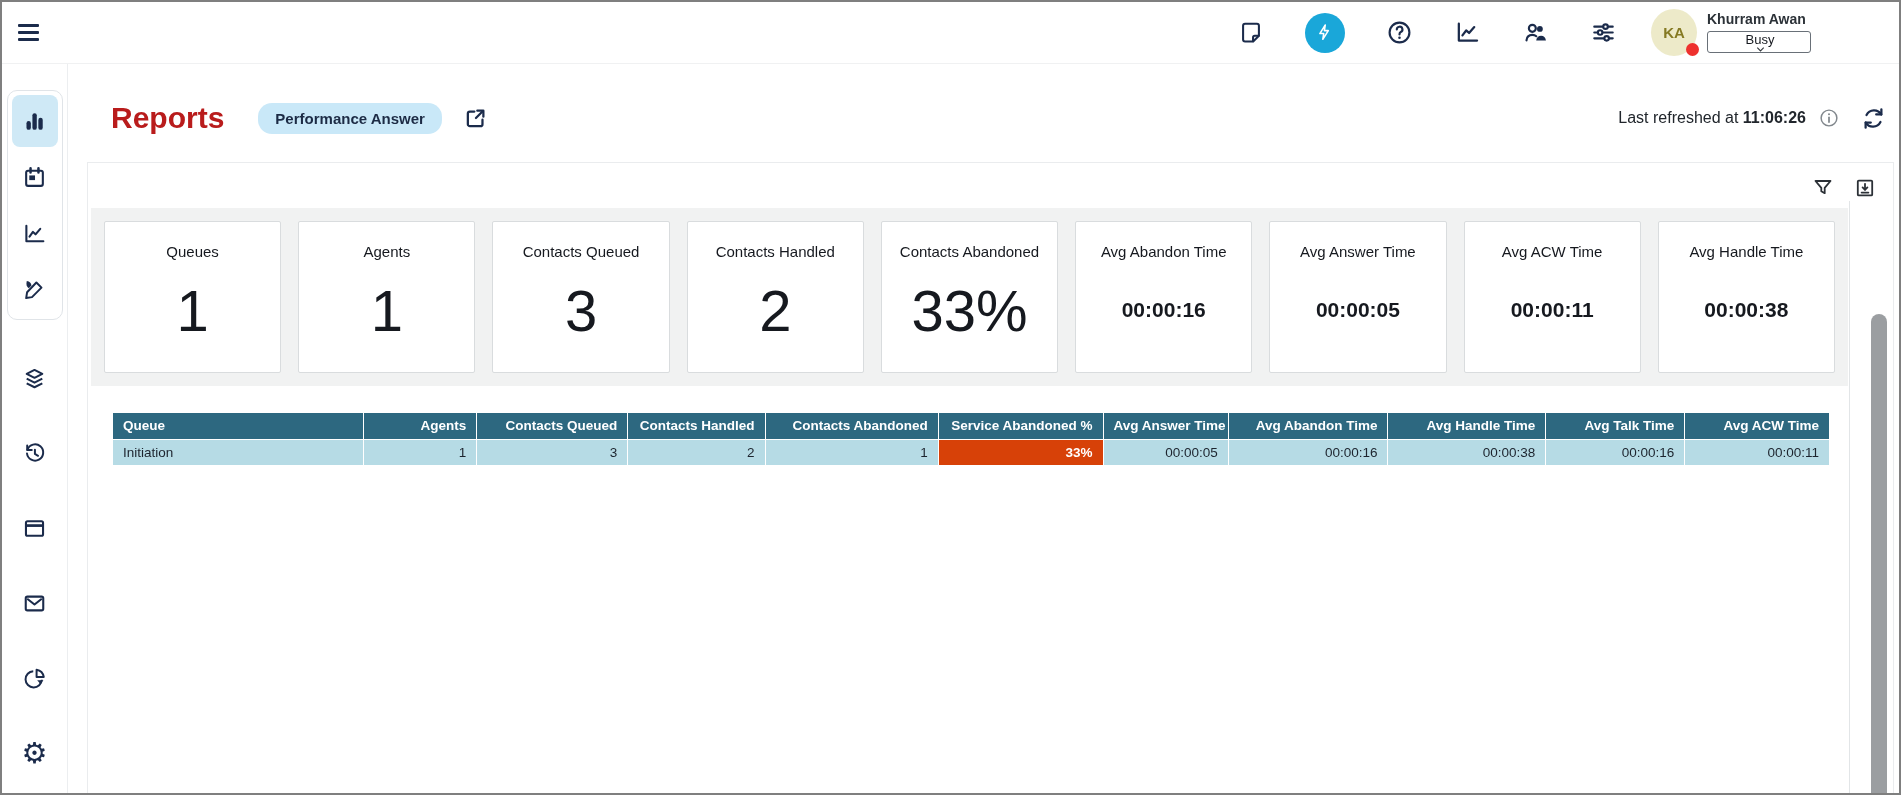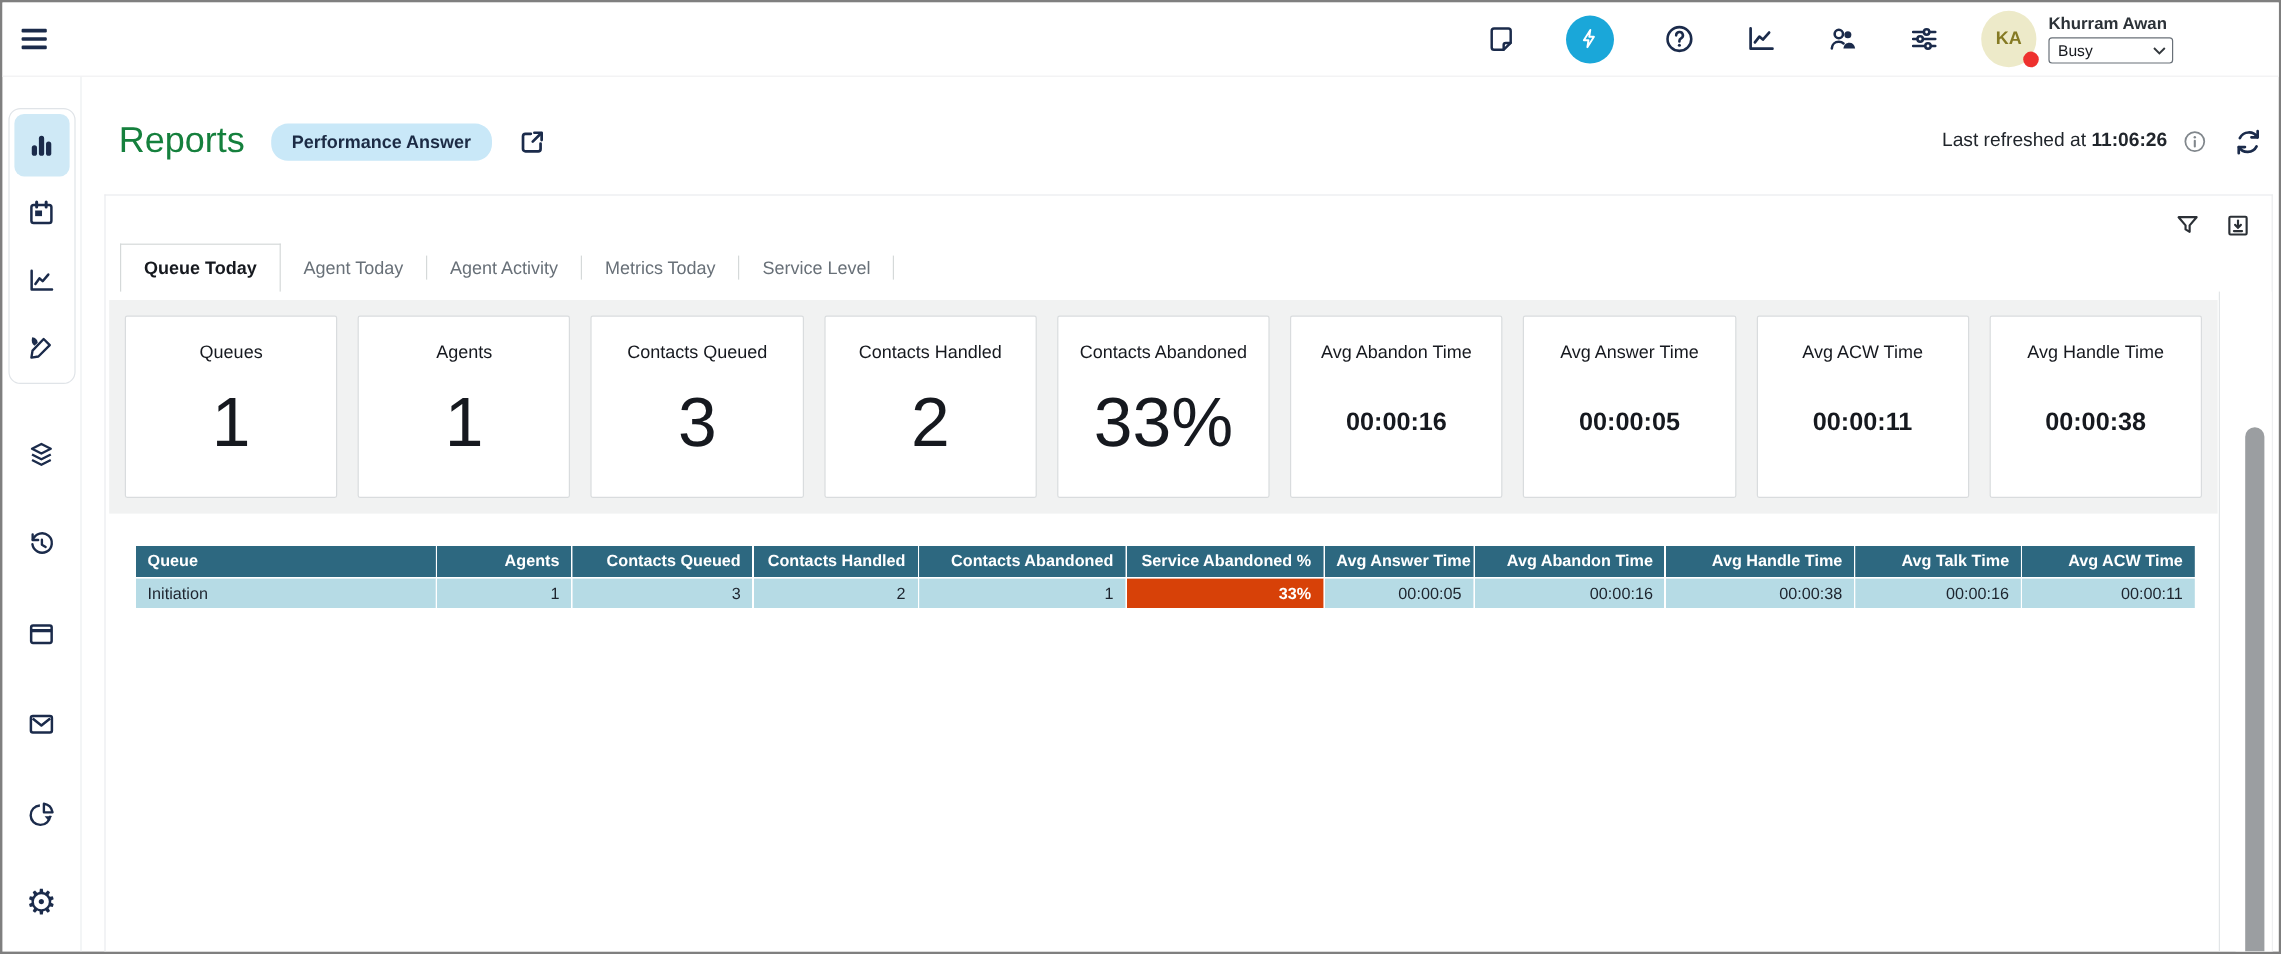--- a/index.html
+++ b/index.html
@@ -22,36 +22,36 @@
   .topbar-right{margin-left:auto;display:flex;align-items:center;}
   .tb-icons{display:flex;align-items:center;gap:40px;}
   .tb-icon{display:flex;align-items:center;justify-content:center;width:28px;height:28px;}
   .tb-icon.flash{width:40px;height:40px;border-radius:50%;background:var(--accent-blue);}
   .user{display:flex;align-items:flex-start;gap:10px;margin-left:34px;margin-right:88px;}
   .avatar{width:46px;height:47px;border-radius:50%;background:var(--avatar-bg);color:var(--avatar-text);
           font-weight:bold;font-size:15px;display:flex;align-items:center;justify-content:center;position:relative;}
   .dot{position:absolute;right:-2px;bottom:0;width:13px;height:13px;border-radius:50%;background:var(--status-dot);}
   .user-name{font-size:14px;font-weight:bold;color:#2c3238;padding-top:2px;}
   .status-select{margin-top:4px;width:104px;height:22px;border:1px solid #697078;border-radius:3px;background:#fff;
-                 display:flex;align-items:center;justify-content:space-between;padding:0 5px 0 7px;font-size:13px;color:#16191f;}
+                 display:flex;align-items:center;justify-content:space-between;padding:0 5px 0 7px;font-size:13px;color:#16191f;flex-direction:column;}
 
   
   .body{flex:1;display:flex;min-height:0;}
   .sidebar{flex:0 0 66px;border-right:1px solid #eceef0;display:flex;flex-direction:column;align-items:center;padding-top:26px;}
   .side-group{border:1px solid #e0e4e8;border-radius:10px;padding:4px;display:flex;flex-direction:column;gap:4px;background:#fff;}
   .side-item{width:46px;height:52px;display:flex;align-items:center;justify-content:center;border-radius:8px;}
   .side-item.active{background:var(--sidebar-active-bg);}
   .side-list{margin-top:46px;display:flex;flex-direction:column;gap:50px;align-items:center;}
   .gear{font-size:29px;line-height:25px;color:var(--navy);}
 
   .main{flex:1;display:flex;flex-direction:column;min-width:0;}
 
   
   .page-header{flex:0 0 98px;display:flex;align-items:center;padding:10px 12px 0 31px;}
-  .page-header h1{font-size:30px;font-weight:normal;color:#15803d;margin:0;}
+  .page-header h1{font-size:30px;font-weight:bold;color:#b91c1c;margin:12px;}
   .badge{margin-left:22px;background:var(--badge-bg);color:#1c2b45;font-weight:bold;font-size:15px;
          padding:7px 17px;border-radius:14px;}
   .ext{margin-left:20px;display:flex;}
   .spacer{flex:1;}
   .refreshed{font-size:16px;color:#21262c;}
   .refreshed b{font-weight:bold;}
   .info{margin-left:12px;display:flex;color:#81878c;}
   .refresh{margin-left:20px;display:flex;}
 
   
@@ -288,31 +288,20 @@
           <button>
             <svg width="24" height="24" viewBox="0 0 24 24" fill="none" stroke="#2b3036" stroke-width="1.8" stroke-linecap="round" stroke-linejoin="round">
               <rect x="4.8" y="4.6" width="14.4" height="14.8" rx="1"></rect>
               <path d="M12 7.8v5.8"></path>
               <polyline points="9.6,11.4 12,13.8 14.4,11.4"></polyline>
               <path d="M8.6 16.6h6.8"></path>
             </svg>
           </button>
         </div>
 
-        <div class="tabs">
-          <div class="tab active">Queue Today</div>
-          <div class="tab">Agent Today</div>
-          <span class="tab-sep"></span>
-          <div class="tab">Agent Activity</div>
-          <span class="tab-sep"></span>
-          <div class="tab">Metrics Today</div>
-          <span class="tab-sep"></span>
-          <div class="tab">Service Level</div>
-          <span class="tab-sep"></span>
-        </div>
 
 
         <div class="content">
           <div class="inner">
             <div class="cards">
               <div class="card">
                 <div class="card-label">Queues</div>
                 <div class="card-value num">1</div>
               </div>
               <div class="card">

